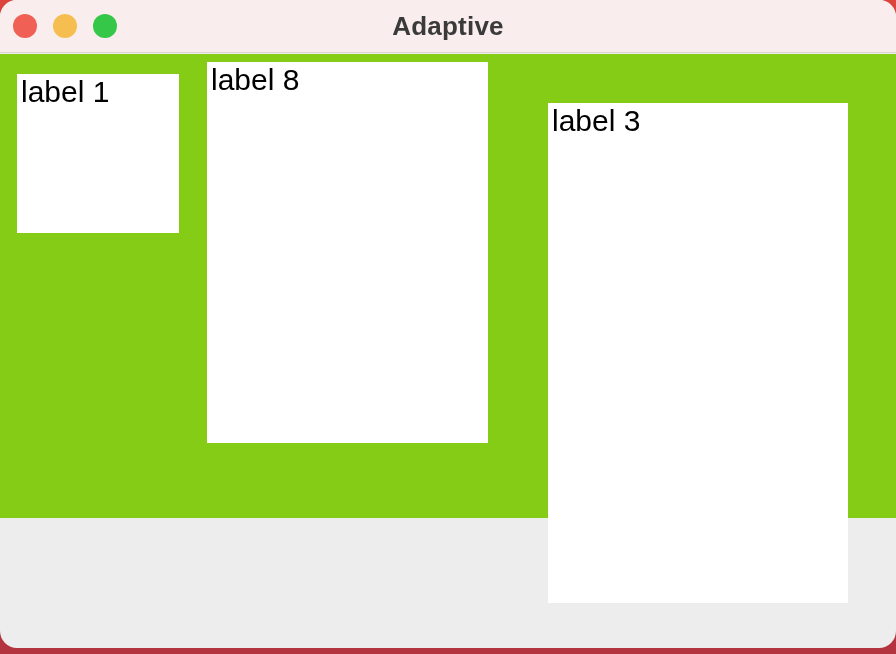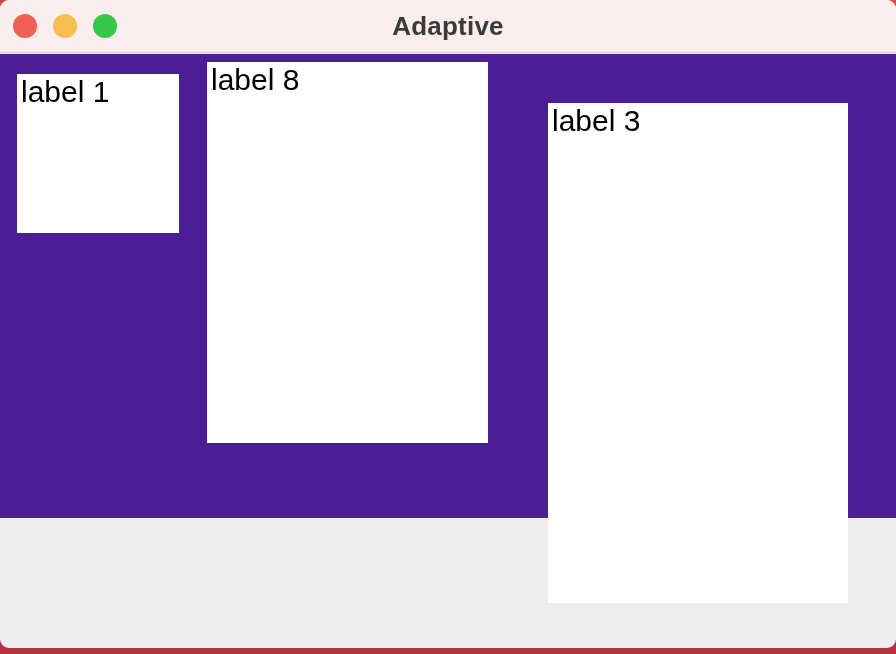--- a/index.html
+++ b/index.html
@@ -9,21 +9,21 @@
     background: linear-gradient(180deg, #DC443E 0%, #C73A3D 55%, #B3333E 100%);
     position: relative;
     overflow: hidden;
   }
 
   
   .window {
     position: absolute;
     left: 0; top: 0;
     width: 896px; height: 648px;
-    border-radius: 9px;
+    border-radius: 17px;
     overflow: hidden;
     background: #EDEDED;
   }
 
   
   .titlebar {
     position: absolute;
     left: 0; top: 0;
     width: 100%; height: 53px;
     background: #F9EEED;
@@ -50,21 +50,21 @@
     font-weight: bold;
     color: #3A3A3A;
     letter-spacing: 0.2px;
   }
 
   
   .content {
     position: absolute;
     left: 0; top: 54px;
     width: 896px; height: 464px;
-    background: #4c1d95;
+    background: #84cc16;
     text-decoration: underline;
   }
 
   
   .panel {
     position: absolute;
     background: #FFFFFF;
   }
   .panel-label {
     font-size: 30px;

